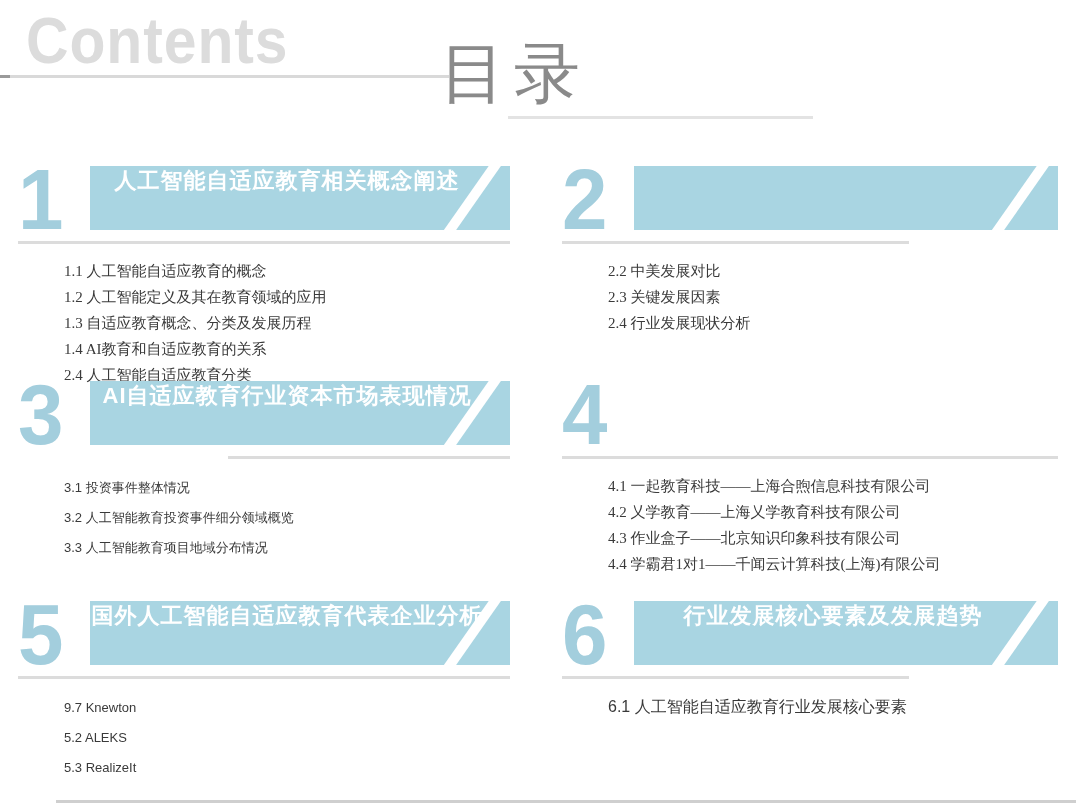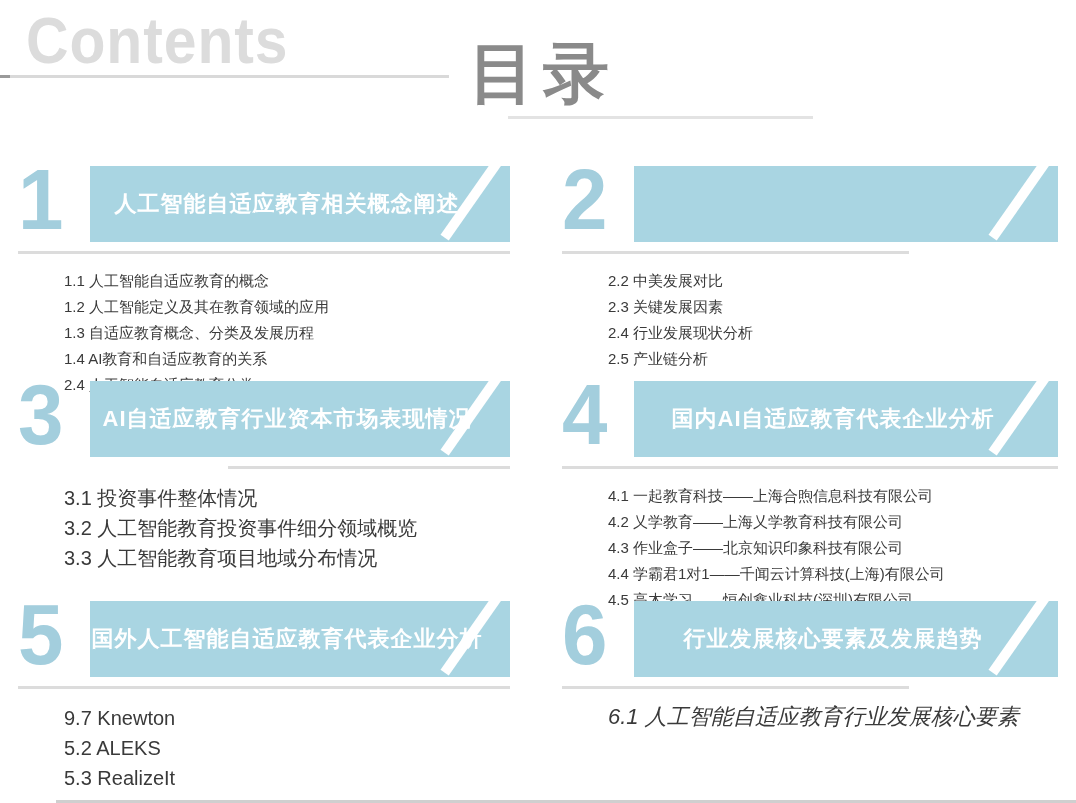--- a/index.html
+++ b/index.html
@@ -11,57 +11,57 @@
   .title-en{
     position:absolute;left:26px;top:4px;
     font-size:64px;font-weight:bold;color:#dcdcdc;
     letter-spacing:1px;transform:scaleX(.92);transform-origin:left top;
   }
   .rule-top{
     position:absolute;left:0;top:75px;width:449px;height:3px;background:#d9d9d9;
   }
   .rule-top .tick{position:absolute;left:0;top:0;width:10px;height:3px;background:#9a9a9a;}
   .title-zh{
-    position:absolute;left:469px;top:38px;
+    position:absolute;left:440px;top:38px;
     font-family:"Liberation Serif","DejaVu Serif",serif;
-    font-size:66px;font-weight:bold;color:#8a8a8a;letter-spacing:8px;line-height:1.1;
+    font-size:66px;font-weight:normal;color:#8a8a8a;letter-spacing:8px;line-height:1.1;
   }
   .rule-sub{
     position:absolute;left:508px;top:116px;width:305px;height:3px;background:#e3e3e3;
   }
   
   .section{position:absolute;}
   .sec-head{display:flex;align-items:flex-start;}
   .sec-num{
     width:52px;flex:0 0 52px;
     font-size:86px;font-weight:bold;color:#a3cedd;
     line-height:66px;text-align:left;
     transform:scaleX(.95);transform-origin:left center;
   }
   .banner{
-    position:relative;flex:1;height:76px;margin-left:20px;
+    position:relative;flex:1;height:64px;margin-left:20px;
     background:#a9d5e2;overflow:hidden;
-    display:flex;align-items:center;justify-content:center;
+    display:flex;justify-content:center;
   }
   .banner-label{
     color:#ffffff;font-weight:bold;font-size:22px;letter-spacing:1px;
     padding:0 40px 0 14px;white-space:nowrap;
   }
   .banner .slash{
     position:absolute;right:34px;top:-12px;width:10px;height:92px;
     background:#ffffff;transform:rotate(35deg);
   }
   .sec-rule{height:3px;background:#dcdcdc;margin-top:9px;}
   .sec-rule.short-right{margin-left:210px;}
   .sec-rule.half{width:70%;}
   .toc-items{margin-top:14px;padding-left:46px;color:#3a3a3a;}
   .toc-item{white-space:nowrap;}
-  .items-sm .toc-item{font-size:15px;line-height:26px;}
-  .items-md .toc-item{font-size:22px;line-height:28px;font-style:italic;}
-  .items-lg .toc-item{font-size:20px;line-height:30px;}
+  .items-sm .toc-item{font-size:15px;line-height:26px;font-family:Liberation Serif, serif;}
+  .items-md .toc-item{font-size:16px;line-height:28px;}
+  .items-lg .toc-item{font-size:13px;line-height:30px;}
   
   .sec-1{left:18px;top:166px;width:492px;}
   .sec-2{left:562px;top:166px;width:496px;}
   .sec-3{left:18px;top:381px;width:492px;}
   .sec-4{left:562px;top:381px;width:496px;}
   .sec-5{left:18px;top:601px;width:492px;}
   .sec-6{left:562px;top:601px;width:496px;}
   
   .rule-bottom{position:absolute;left:56px;right:0;bottom:0;height:3px;background:#cfcfcf;}
 </style>
@@ -98,21 +98,20 @@
     <div class="sec-num">2</div>
     <div class="banner">
       <span class="slash"></span>
     </div>
   </div>
   <div class="sec-rule half"></div>
   <div class="toc-items items-sm">
       <div class="toc-item">2.2 中美发展对比</div>
       <div class="toc-item">2.3 关键发展因素</div>
       <div class="toc-item">2.4 行业发展现状分析</div>
-      <div class="toc-item">2.5 产业链分析</div>
     </div>
 </div>
 
 <div class="section sec-3">
   <div class="sec-head">
     <div class="sec-num">3</div>
     <div class="banner">
       <span class="banner-label">AI自适应教育行业资本市场表现情况</span>
       <span class="slash"></span>
     </div>
@@ -121,32 +120,27 @@
   <div class="toc-items items-lg">
       <div class="toc-item">3.1 投资事件整体情况</div>
       <div class="toc-item">3.2 人工智能教育投资事件细分领域概览</div>
       <div class="toc-item">3.3 人工智能教育项目地域分布情况</div>
     </div>
 </div>
 
 <div class="section sec-4">
   <div class="sec-head">
     <div class="sec-num">4</div>
-    <div class="banner">
-      <span class="banner-label">国内AI自适应教育代表企业分析</span>
-      <span class="slash"></span>
-    </div>
   </div>
   <div class="sec-rule"></div>
   <div class="toc-items items-sm">
       <div class="toc-item">4.1 一起教育科技——上海合煦信息科技有限公司</div>
       <div class="toc-item">4.2 乂学教育——上海乂学教育科技有限公司</div>
       <div class="toc-item">4.3 作业盒子——北京知识印象科技有限公司</div>
       <div class="toc-item">4.4 学霸君1对1——千闻云计算科技(上海)有限公司</div>
-      <div class="toc-item">4.5 高木学习——恒创鑫业科技(深圳)有限公司</div>
     </div>
 </div>
 
 <div class="section sec-5">
   <div class="sec-head">
     <div class="sec-num">5</div>
     <div class="banner">
       <span class="banner-label">国外人工智能自适应教育代表企业分析</span>
       <span class="slash"></span>
     </div>

